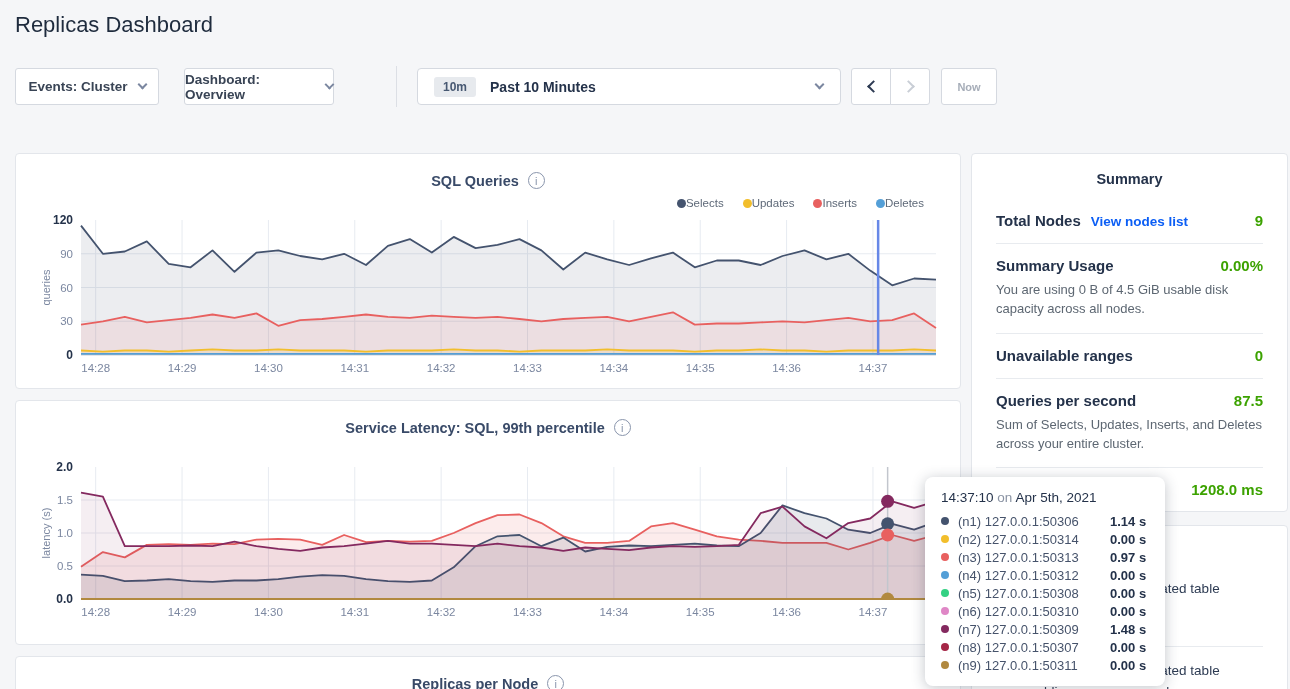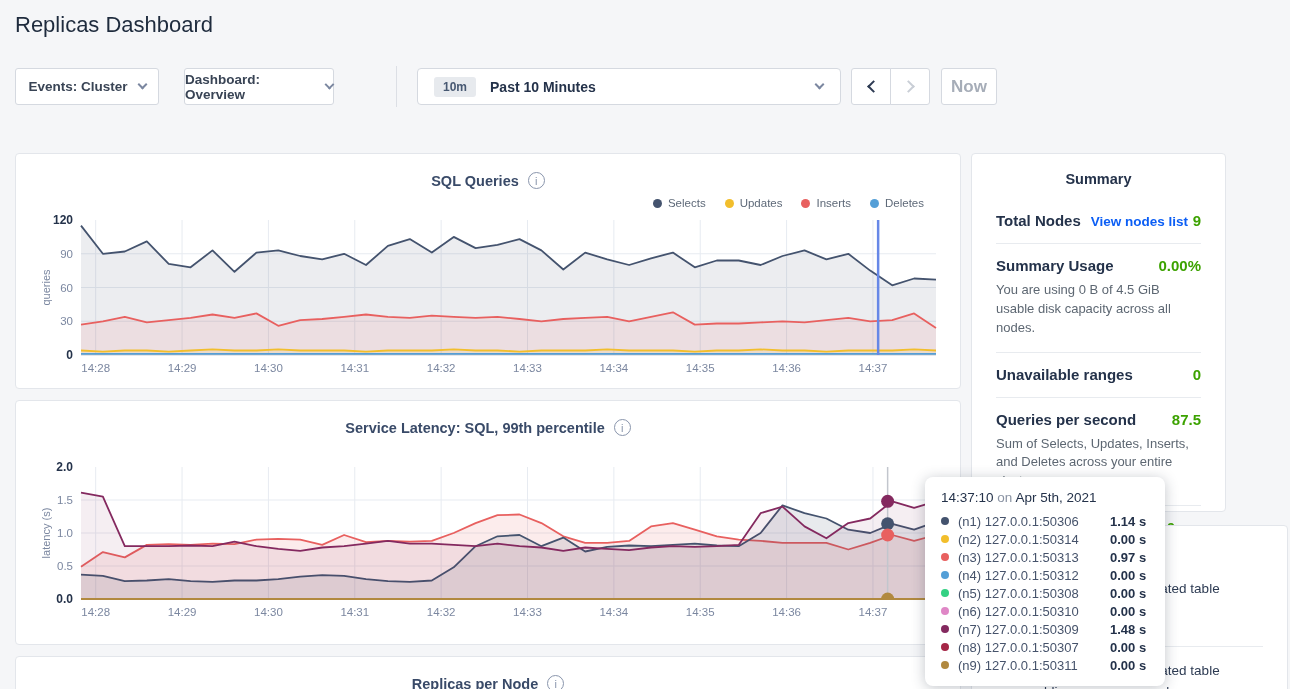--- a/index.html
+++ b/index.html
@@ -11,29 +11,29 @@
     display:flex;align-items:center;justify-content:center;font-size:13.5px;font-weight:bold;color:#394455;cursor:pointer;}
   .chev{display:inline-block;width:7px;height:7px;border-right:2px solid #7b87a0;border-bottom:2px solid #7b87a0;
     transform:rotate(45deg);margin-left:11px;margin-top:-4px;}
   .vdiv{position:absolute;left:396px;top:66px;width:1px;height:41px;background:#dcdfe5;}
   .tp-badge{background:#e7eaee;border-radius:3px;font-size:12px;font-weight:bold;color:#475872;padding:3px 9px;margin-right:14px;}
   .tp-label{font-size:14px;font-weight:bold;color:#24324a;}
   .tp-chev{position:absolute;right:17px;}
   .arrow{display:inline-block;width:9px;height:9px;border-right:2.5px solid #2c3a52;border-bottom:2.5px solid #2c3a52;}
   .arrow.left{transform:rotate(135deg);margin-left:4px;}
   .arrow.right{transform:rotate(-45deg);margin-right:4px;border-color:#c9ced6;}
-  .now-btn{color:#a6adb8;font-size:17px;}
+  .now-btn{color:#a6adb8;font-size:11px;}
   
   .panel{position:absolute;background:#fff;border:1px solid #e3e6eb;border-radius:4px;margin-top:20px;}
   .chart-title{display:flex;justify-content:center;align-items:center;padding-top:18px;
     font-size:14.5px;font-weight:bold;color:#394a68;}
   .info{display:inline-flex;width:17px;height:17px;border:1px solid #8995ac;border-radius:50%;color:#8995ac;
     font-size:11px;font-weight:normal;align-items:center;justify-content:center;margin-left:9px;cursor:pointer;}
   .legend{position:absolute;top:43px;right:36px;display:flex;gap:19px;}
-  .lg-item{display:flex;align-items:center;gap:6px;font-size:11.5px;color:#5e6978;cursor:pointer;}
+  .lg-item{display:flex;align-items:center;font-size:11.5px;color:#5e6978;cursor:pointer;}
   .lg-dot{width:9px;height:9px;border-radius:50%;}
   svg text{font-family:"Liberation Sans",sans-serif;}
   .xt{font-size:11.5px;fill:#7b87a0;}
   .yt{font-size:11.5px;fill:#7b87a0;}
   .yt-b{font-size:12px;font-weight:bold;fill:#24324a;}
   .yl{font-size:11px;fill:#7b87a0;}
   
   .sum-title{text-align:center;padding:17px 0 12px;font-size:14.5px;font-weight:bold;color:#24324a;}
   .sum-body{padding:0 24px;}
   .sum-row{padding:13px 0 14px;}
@@ -222,21 +222,21 @@
     </svg>
 </div>
 
 <div class="panel" style="left:15px;top:636px;width:946px;height:110px;">
   <div class="chart-title">
     <span>Replicas per Node</span>
     <span class="info">i</span>
   </div>
 </div>
 
-<div class="panel" style="left:971px;top:133px;width:255px;height:359px;">
+<div class="panel" style="left:971px;top:133px;width:317px;height:359px;">
   <div class="sum-title">Summary</div>
   <div class="sum-body">
     <div class="sum-row">
       <div class="sum-head">
         <span class="sum-label">Total Nodes</span>
         <a class="sum-link">View nodes list</a>
         <span class="sum-val">9</span>
       </div>
     </div>
     <div class="sum-row">

